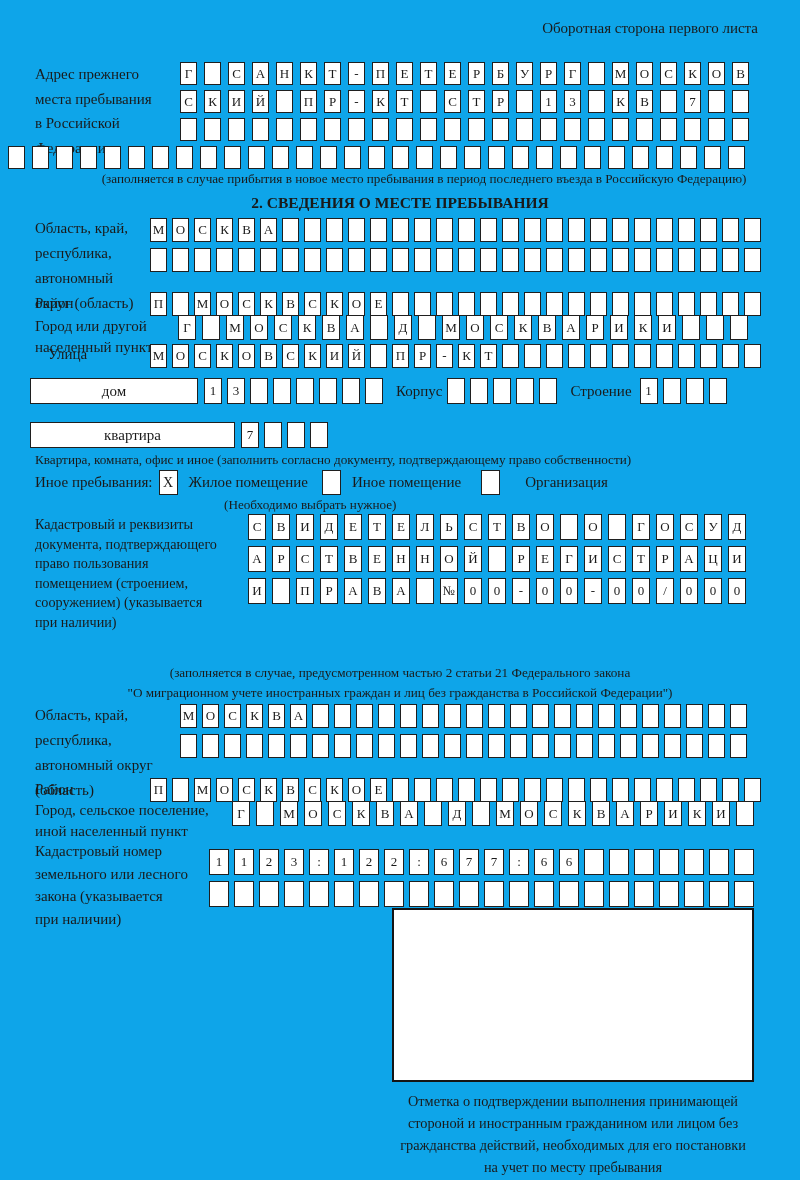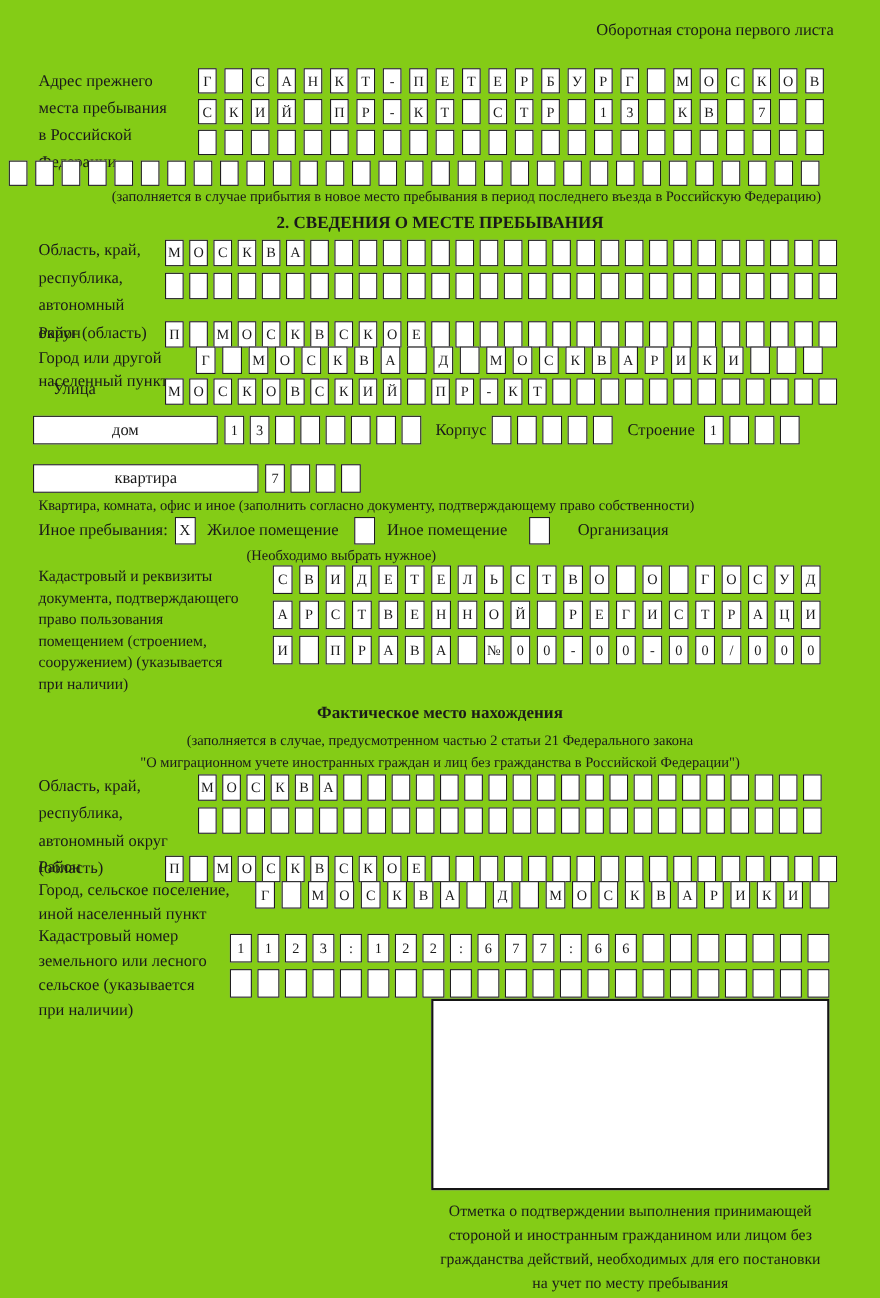--- a/index.html
+++ b/index.html
@@ -1,16 +1,16 @@
 <!DOCTYPE html>
 <html><head>
 <meta charset="utf-8">
 <style>
   html,body{margin:0;padding:0;background:#ffffff;}
-  .page{position:relative;width:800px;height:1180px;background:#84cc16;
+  .page{position:relative;width:800px;height:1180px;background:#0ea5e9;
         font-family:"Liberation Serif",serif;color:#1a1a1a;overflow:hidden;}
   .abs{position:absolute;}
   .lbl{font-size:15px;white-space:nowrap;}
   .note{font-size:13.2px;white-space:nowrap;}
   .title{font-weight:bold;font-size:15.5px;white-space:nowrap;}
   .center{left:0;width:800px;text-align:center;}
   .cells{display:flex;}
   .cell{flex:none;display:flex;align-items:center;justify-content:center;
         border:1.6px solid #1f1f1f;background:#fff;font-size:13px;box-sizing:border-box;}
   .r-prev{gap:7px}  .r-prev .cell{width:17px;height:23px;}
@@ -439,21 +439,20 @@
       <span class="cell">0</span>
       <span class="cell">-</span>
       <span class="cell">0</span>
       <span class="cell">0</span>
       <span class="cell">/</span>
       <span class="cell">0</span>
       <span class="cell">0</span>
       <span class="cell">0</span>
     </div>
 
-  <div class="abs title center" style="top:640px;">Фактическое место нахождения</div>
   <div class="abs note center" style="top:665px;">(заполняется в случае, предусмотренном частью 2 статьи 21 Федерального закона</div>
   <div class="abs note center" style="top:685px;">"О миграционном учете иностранных граждан и лиц без гражданства в Российской Федерации")</div>
 
   <div class="abs labcol lbl" style="left:35px;top:703px;line-height:25px;">
     <div>Область, край,</div>
     <div>республика,</div>
     <div>автономный округ</div>
     <div>(область)</div>
   </div>
   <div class="abs cells r-s2" style="left:180px;top:704px;">
@@ -570,21 +569,21 @@
       <span class="cell">Р</span>
       <span class="cell">И</span>
       <span class="cell">К</span>
       <span class="cell">И</span>
       <span class="cell"></span>
     </div>
 
   <div class="abs labcol lbl" style="left:35px;top:840px;line-height:22.5px;">
     <div>Кадастровый номер</div>
     <div>земельного или лесного</div>
-    <div>сельское (указывается</div>
+    <div>закона (указывается</div>
     <div>при наличии)</div>
   </div>
   <div class="abs cells r-cad" style="left:209px;top:849px;">
       <span class="cell">1</span>
       <span class="cell">1</span>
       <span class="cell">2</span>
       <span class="cell">3</span>
       <span class="cell">:</span>
       <span class="cell">1</span>
       <span class="cell">2</span>

